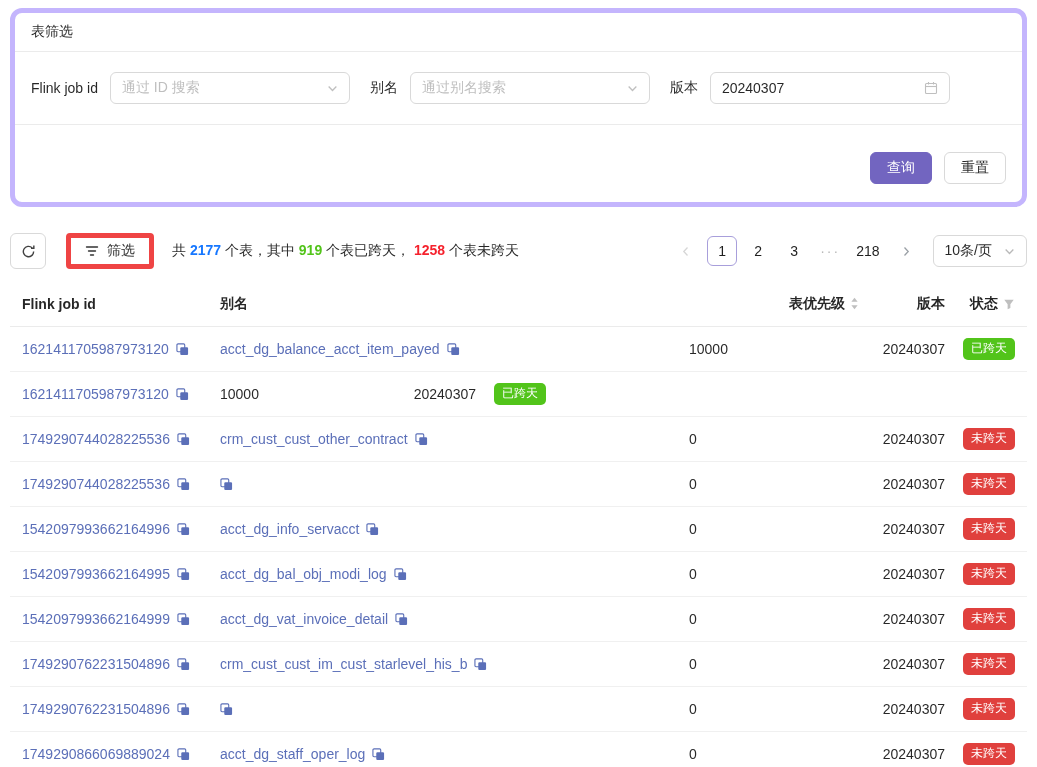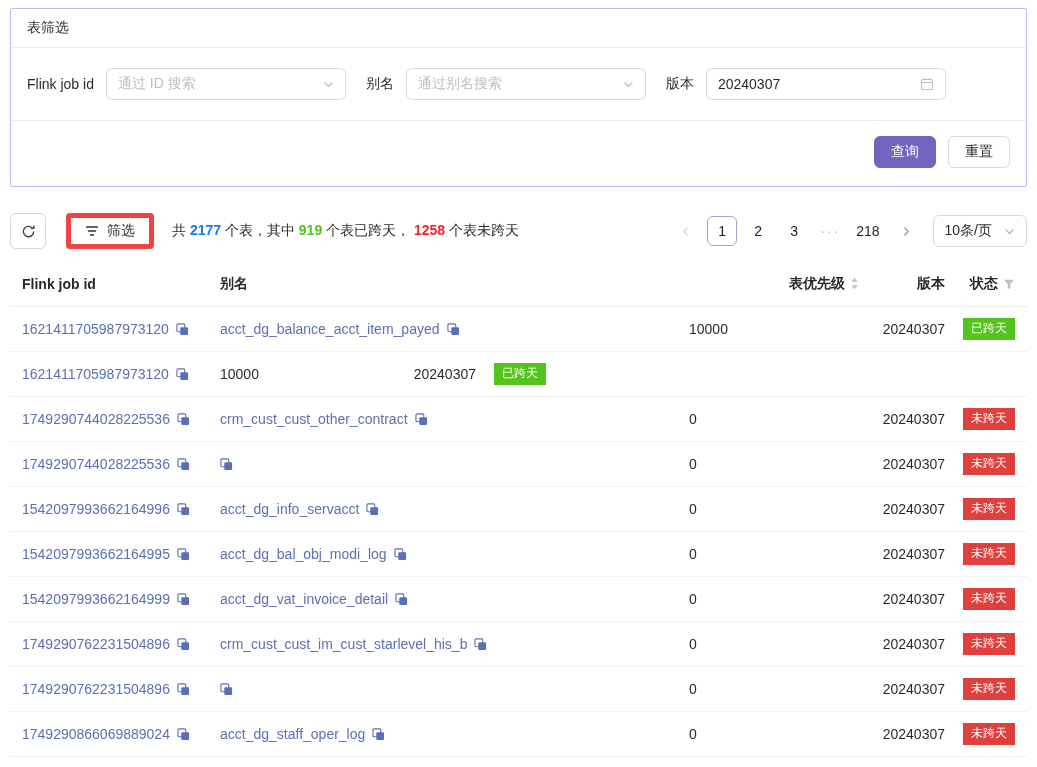--- a/index.html
+++ b/index.html
@@ -5,38 +5,39 @@
   * { margin: 0; padding: 0; box-sizing: border-box; }
   html, body { background: #fff; }
   body {
     width: 1037px; height: 767px; overflow: hidden;
     font-family: "Liberation Sans", "DejaVu Sans", sans-serif;
     font-size: 14px; color: rgba(0,0,0,.85);
   }
   .page { padding: 8px 10px 0; }
 
   
-  .card { border: 1px solid #c4b5fd; border-radius: 2px; background: #fff; }
+  .card { border: 5px solid #c4b5fd; border-radius: 12px; background: #fff; }
   .card-title { padding: 10px 16px; border-bottom: 1px solid #ebebeb; font-size: 14px; }
   .filters-row { display: flex; align-items: center; padding: 20px 16px; border-bottom: 1px solid #ebebeb; }
   .f-label { margin-right: 12px; white-space: nowrap; }
   .f-label + .select { margin-right: 20px; }
   .select {
     width: 240px; height: 32px; border: 1px solid #d9d9d9; border-radius: 6px;
     display: flex; align-items: center; justify-content: space-between;
     padding: 0 11px; background: #fff; cursor: pointer;
   }
   .select .placeholder { color: #bfbfbf; }
   .select .value { color: rgba(0,0,0,.85); }
   .chev, .cal { color: #bfbfbf; display: inline-flex; align-items: center; }
   .actions-row { display: flex; justify-content: flex-end; gap: 12px; padding: 15px 16px 18px; }
   .btn {
     height: 32px; padding: 0 16px; border-radius: 6px; font-size: 14px;
     border: 1px solid #d9d9d9; background: #fff; color: rgba(0,0,0,.85); cursor: pointer;
     font-family: inherit;
+    margin-top: 12px;
   }
   .btn.primary { background: var(--primary); border-color: var(--primary); color: #fff; }
 
   
   .toolbar { display: flex; align-items: center; margin-top: 26px; }
   .icon-btn {
     width: 36px; height: 36px; border: 1px solid #d9d9d9; border-radius: 6px;
     background: #fff; color: #404040; display: inline-flex; align-items: center;
     justify-content: center; cursor: pointer;
   }
@@ -80,21 +81,21 @@
   .col-alias { flex: 1; display: flex; align-items: center; gap: 7px; }
   .col-priority { width: 170px; text-align: left; }
   .thead .col-priority { display: flex; align-items: center; justify-content: flex-end; gap: 5px; }
   .trow .col-priority { padding-right: 18px; }
   .col-version { width: 86px; text-align: right; }
   .col-status { width: 70px; display: flex; align-items: center; justify-content: flex-end; gap: 5px; font-family: Liberation Mono, monospace; }
   .link { color: var(--link); text-decoration: none; cursor: pointer; }
   .copy { color: var(--link); display: inline-flex; cursor: pointer; }
   .sort-ic, .funnel-ic { display: inline-flex; color: #bfbfbf; cursor: pointer; }
   .badge {
-    display: inline-block; padding: 3px 8px; border-radius: 0;
+    display: inline-block; padding: 3px 8px; border-radius: 5px;
     font-size: 12px; line-height: 1.35; color: #fff; white-space: nowrap;
   }
   .badge.success { background: var(--success); }
   .badge.danger { background: var(--danger); }
 </style>
 </head>
 <body>
 
 <div class="page">
 

